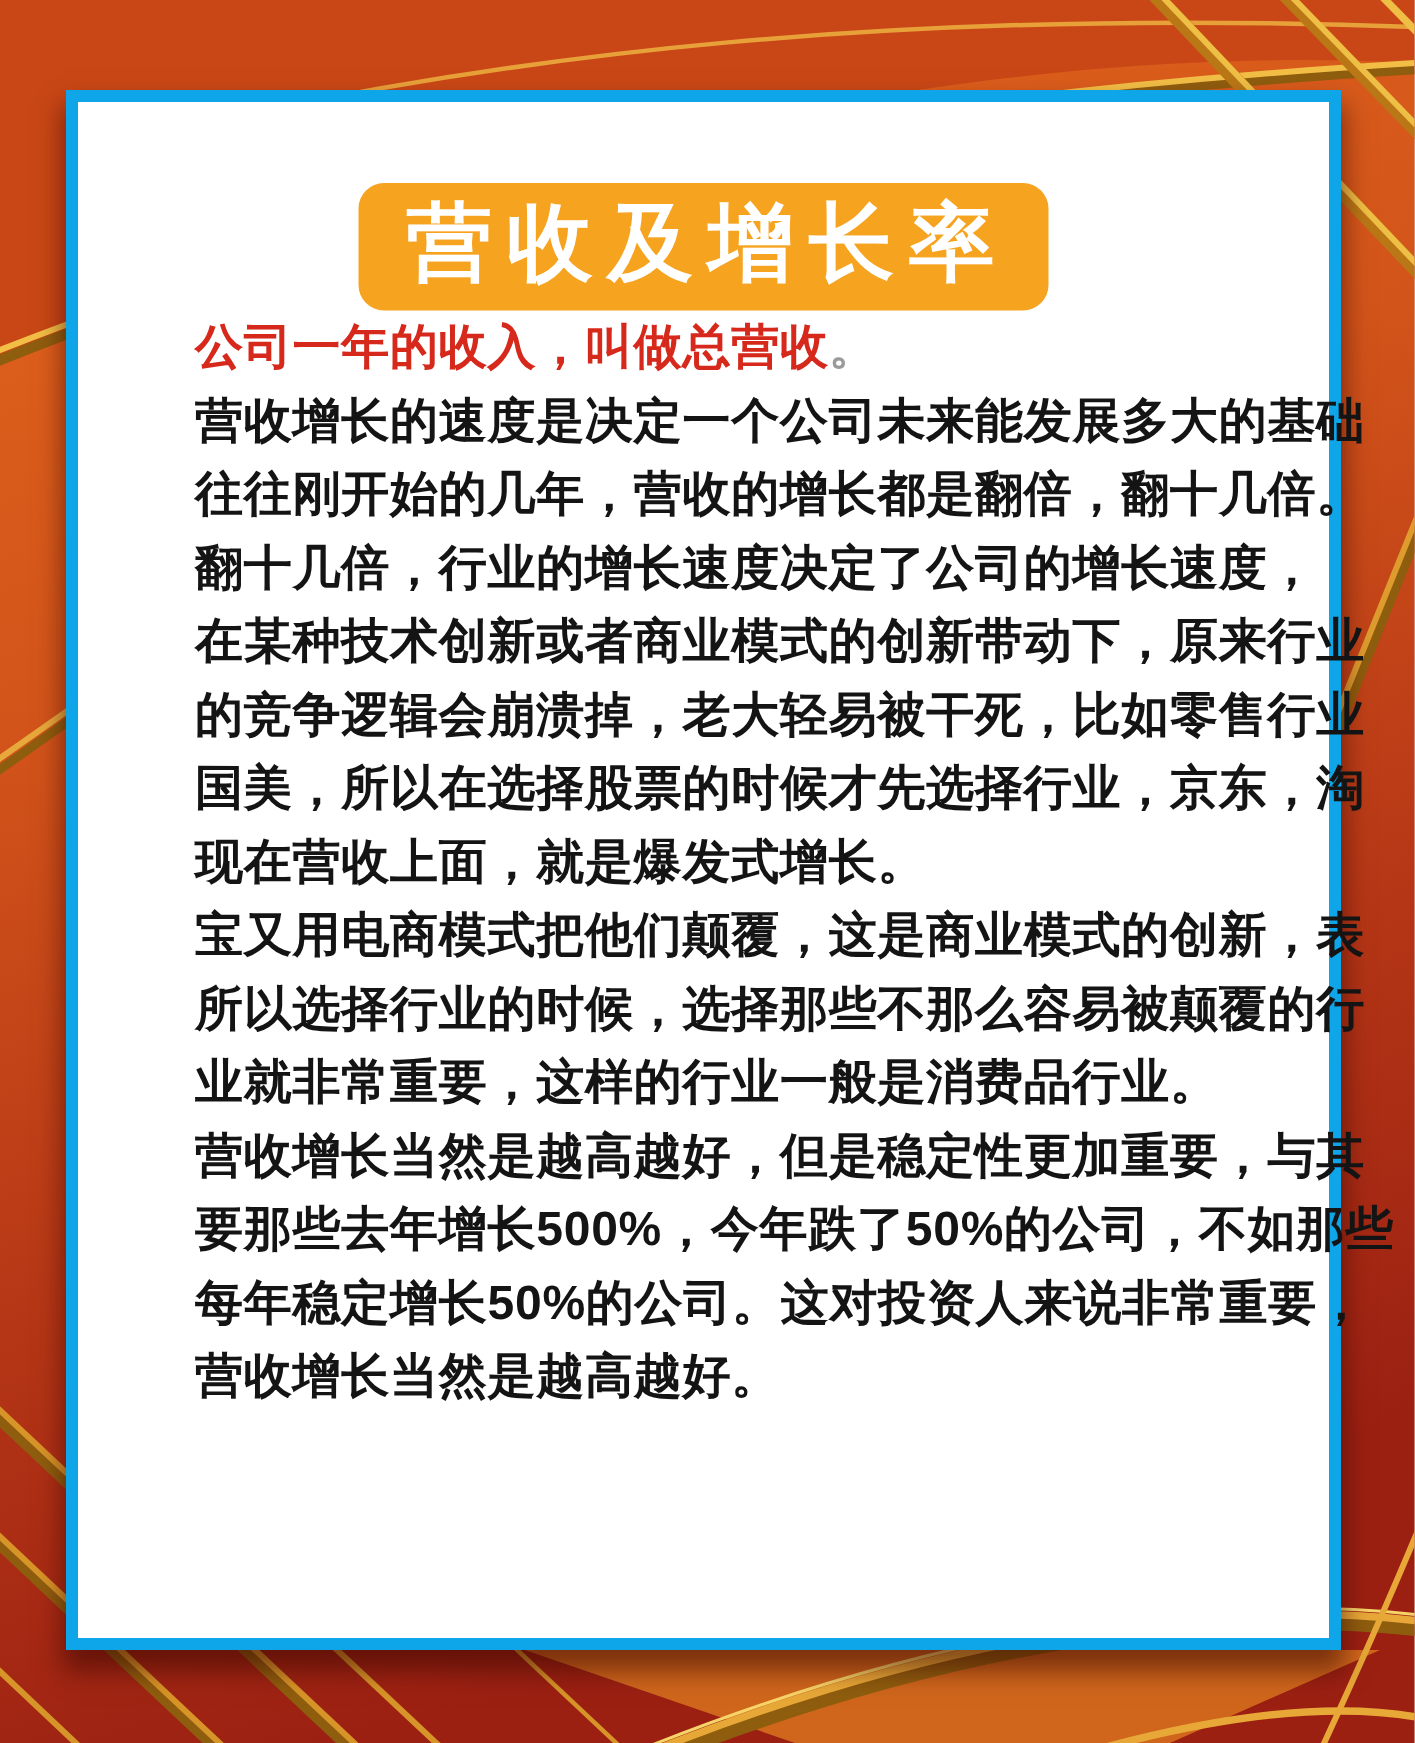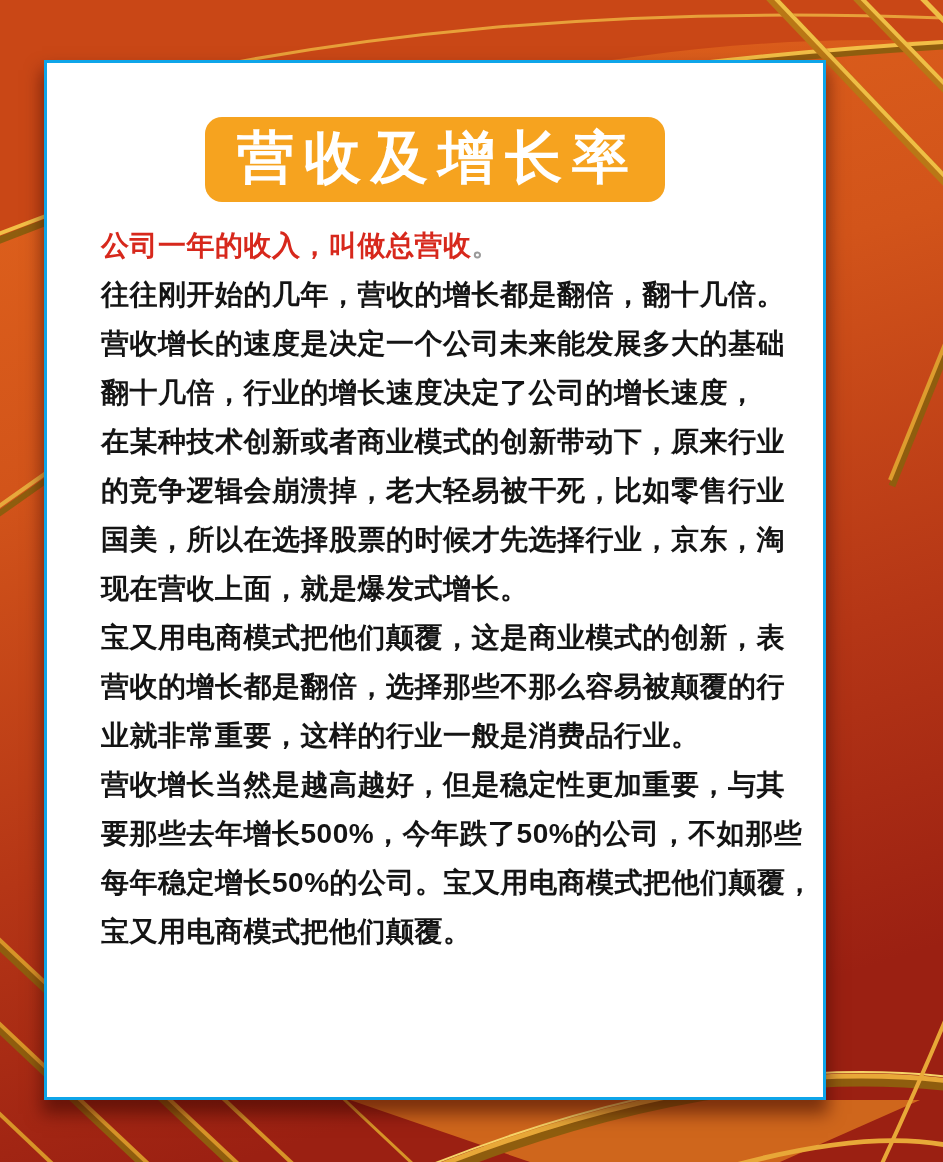--- a/index.html
+++ b/index.html
@@ -3,34 +3,34 @@
 <meta charset="utf-8">
 <style>
   html,body{margin:0;padding:0;}
   body{
     width:943px;height:1162px;position:relative;overflow:hidden;
     font-family:"Liberation Sans","DejaVu Sans",sans-serif;
     background:#b5441a;
   }
   .bg-svg{position:absolute;left:0;top:0;width:943px;height:1162px;display:block;}
   .card{
-    position:absolute;left:44px;top:60px;width:782px;height:1040px;
-    background:#ffffff;border:3px solid #0ea5e9;box-sizing:border-box;
+    position:absolute;left:44px;top:60px;width:850px;height:1040px;
+    background:#ffffff;border:8px solid #0ea5e9;box-sizing:border-box;
     box-shadow:0 12px 16px 2px rgba(55,5,0,.55);
   }
   .title-badge{
     margin:54px auto 0;width:fit-content;
     background:#F6A31F;color:#ffffff;
     font-size:57px;font-weight:bold;letter-spacing:10px;
     padding:9px 26px 13px 32px;border-radius:17px;
     line-height:1.1;white-space:nowrap;
   }
   .article{
-    margin-top:19px;padding:0 34px 0 54px;
-    font-size:28px;font-weight:bold;line-height:49px;
+    padding:0 34px 0 78px;
+    font-size:32px;font-weight:bold;line-height:49px;
     color:#141414;letter-spacing:0.5px;
   }
   .heading-line{white-space:nowrap;}
   .heading-text{color:#D7281C;}
   .heading-period{color:#9a9a9a;}
   .text-line{white-space:nowrap;}
 </style>
 </head>
 <body>
 
@@ -85,28 +85,28 @@
   <path d="M880,1168 Q930,1060 965,972" fill="none" stroke="#E8A838" stroke-width="4"></path>
 </svg>
 
 <div class="card">
 
   <div class="title-badge">营收及增长率</div>
 
   <div class="article">
     <div class="heading-line"><span class="heading-text">公司一年的收入，叫做总营收</span><span class="heading-period">。</span></div>
 
+    <div class="text-line">营收增长的速度是决定一个公司未来能发展多大的基础</div>
     <div class="text-line">往往刚开始的几年，营收的增长都是翻倍，翻十几倍。</div>
-    <div class="text-line">营收增长的速度是决定一个公司未来能发展多大的基础</div>
     <div class="text-line">翻十几倍，行业的增长速度决定了公司的增长速度，</div>
     <div class="text-line">在某种技术创新或者商业模式的创新带动下，原来行业</div>
     <div class="text-line">的竞争逻辑会崩溃掉，老大轻易被干死，比如零售行业</div>
     <div class="text-line">国美，所以在选择股票的时候才先选择行业，京东，淘</div>
     <div class="text-line">现在营收上面，就是爆发式增长。</div>
     <div class="text-line">宝又用电商模式把他们颠覆，这是商业模式的创新，表</div>
-    <div class="text-line">营收的增长都是翻倍，选择那些不那么容易被颠覆的行</div>
+    <div class="text-line">所以选择行业的时候，选择那些不那么容易被颠覆的行</div>
     <div class="text-line">业就非常重要，这样的行业一般是消费品行业。</div>
     <div class="text-line">营收增长当然是越高越好，但是稳定性更加重要，与其</div>
     <div class="text-line">要那些去年增长500%，今年跌了50%的公司，不如那些</div>
-    <div class="text-line">每年稳定增长50%的公司。宝又用电商模式把他们颠覆，</div>
-    <div class="text-line">宝又用电商模式把他们颠覆。</div>
+    <div class="text-line">每年稳定增长50%的公司。这对投资人来说非常重要，</div>
+    <div class="text-line">营收增长当然是越高越好。</div>
   </div>
 </div>
 
 </body></html>

